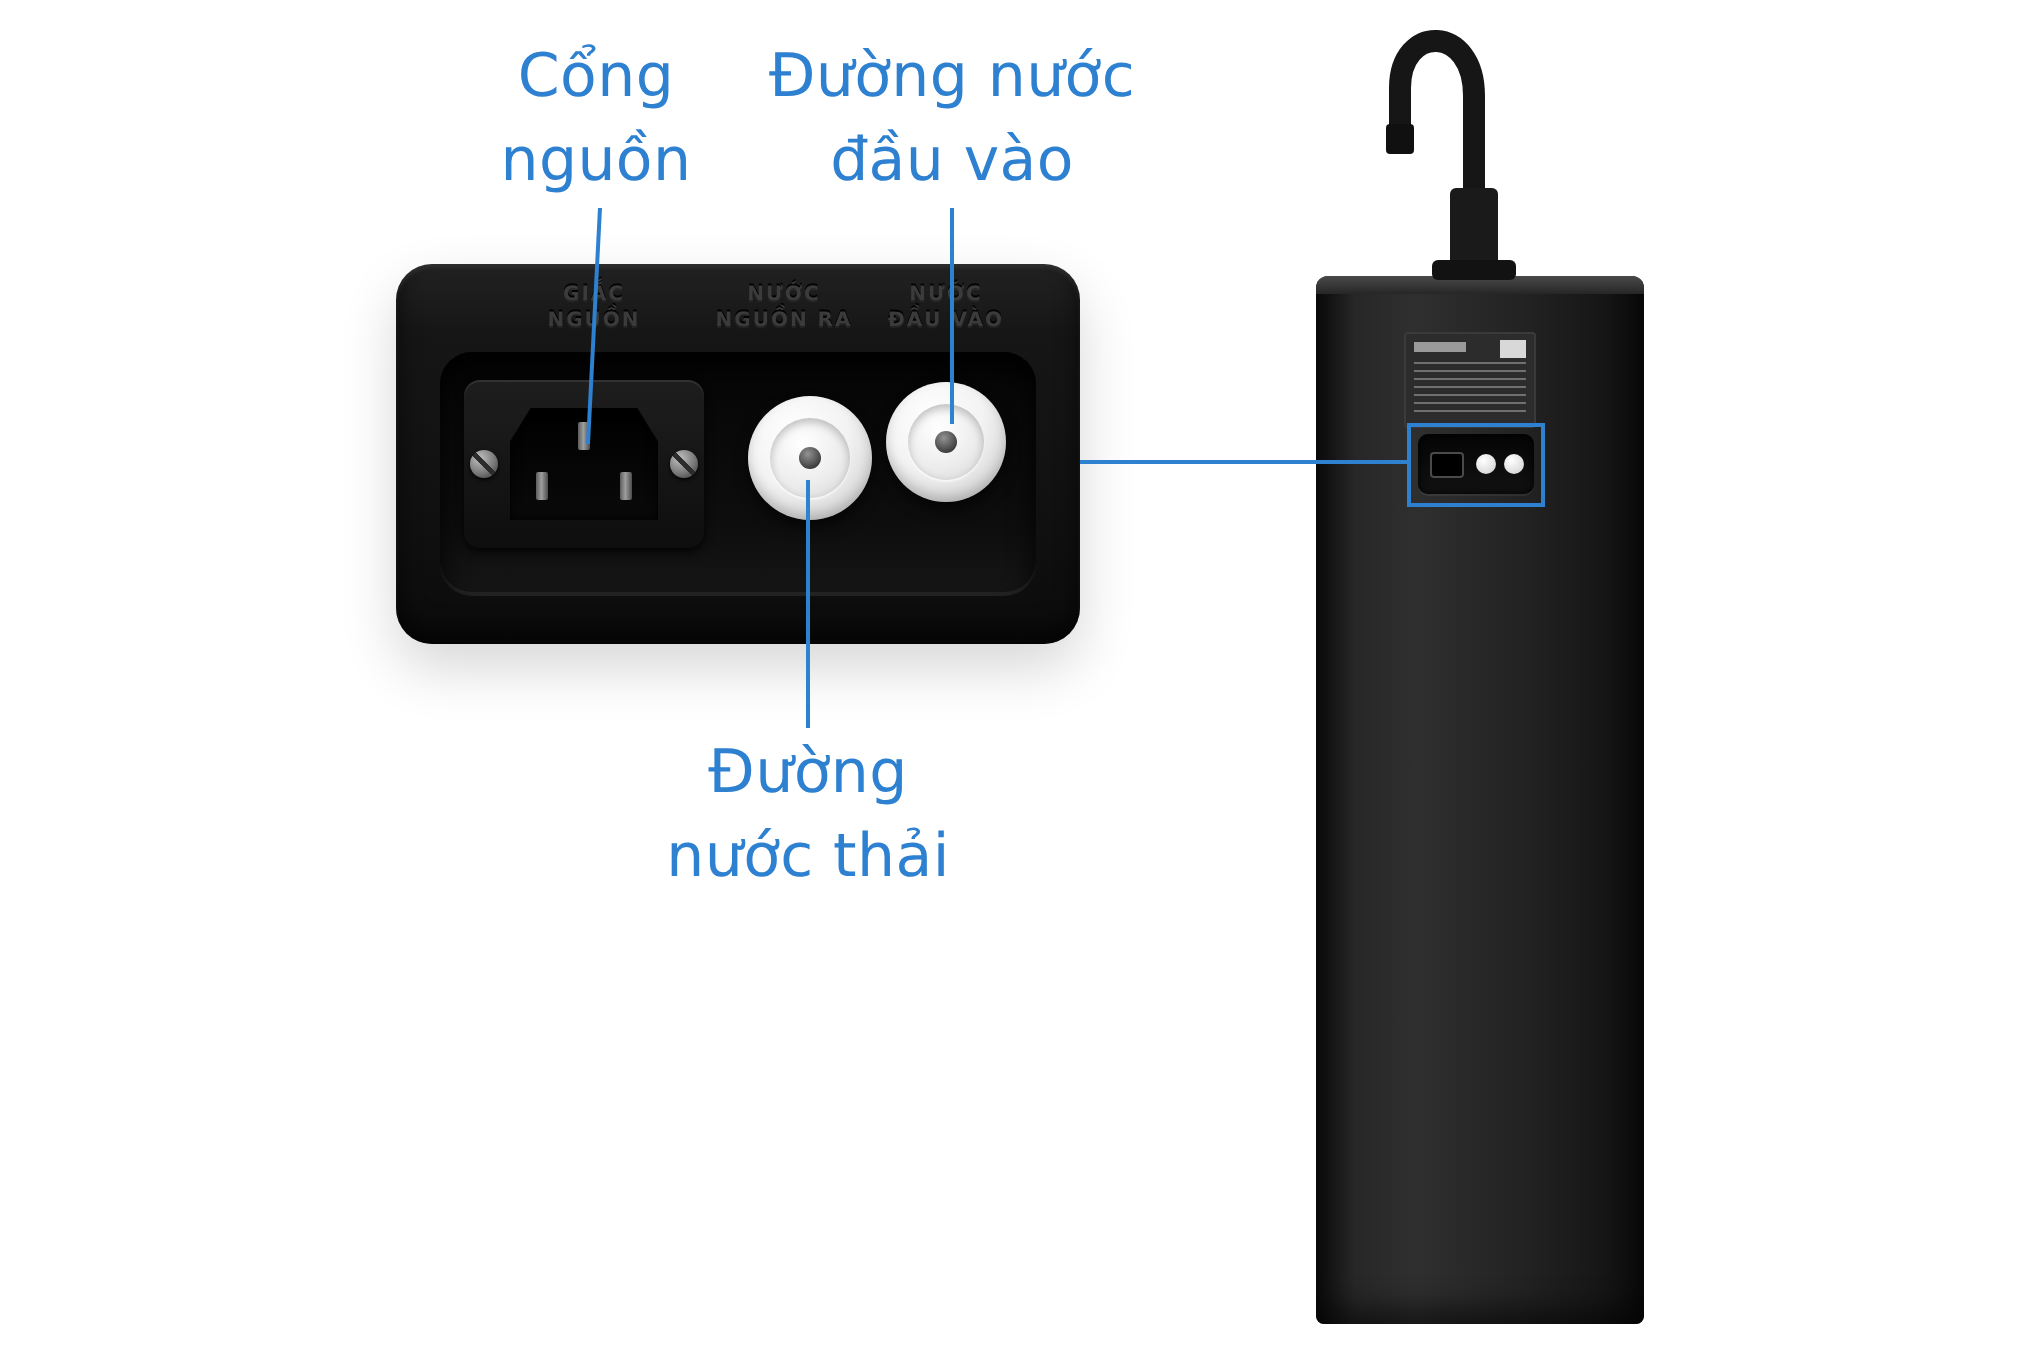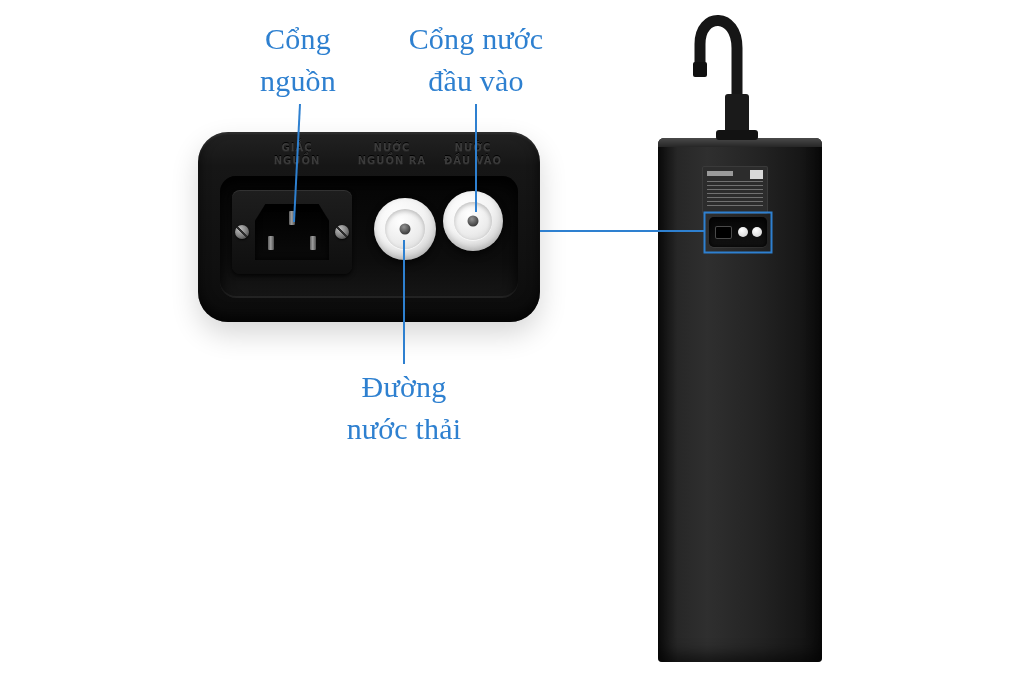--- a/index.html
+++ b/index.html
@@ -5,30 +5,30 @@
   * { margin:0; padding:0; box-sizing:border-box; }
   html,body { background:#fff; }
   .stage {
     position:relative; width:1020px; height:680px; overflow:hidden;
     background:var(--background,#ffffff);
     font-family:"DejaVu Sans","Liberation Sans",sans-serif;
   }
   
   .callout {
     position:absolute; text-align:center; color:var(--accent,#2e80d0);
-    font-size:30px; font-weight:500; line-height:42px; letter-spacing:0.2px;font-family:Liberation Serif, serif;
+    font-size:30px; font-weight:500; line-height:42px; letter-spacing:0.2px;
   }
   .callout-power { left:218px; top:18px;  width:160px; }
   .callout-inlet { left:366px; top:18px;  width:220px; }
   .callout-waste { left:294px; top:366px; width:220px; }
 
   
   .closeup {
     position:absolute; left:198px; top:132px; width:342px; height:190px;
-    border-radius:30px;
+    border-radius:18px;
     background:linear-gradient(180deg,#222 0%,#161616 18%,#101010 70%,#0b0b0b 100%);
     box-shadow:inset 0 2px 2px rgba(255,255,255,.08), inset 0 -6px 12px rgba(0,0,0,.7),
                0 12px 28px rgba(0,0,0,.16);
   }
   .emboss {
     position:absolute; top:9px; width:100px; text-align:center;
     color:#3b3b3b; font-size:10px; font-weight:700; letter-spacing:1px; line-height:13px;
     text-shadow:0 -1px 0 rgba(0,0,0,.9), 0 1px 0 rgba(255,255,255,.05);
   }
   .emboss-power { left:49px; }
@@ -123,21 +123,21 @@
 </head>
 <body>
 
 <div class="stage">
 
   <div class="callout callout-power">
     <div>Cổng</div>
     <div>nguồn</div>
   </div>
   <div class="callout callout-inlet">
-    <div>Cổng nước</div>
+    <div>Đường nước</div>
     <div>đầu vào</div>
   </div>
   <div class="callout callout-waste">
     <div>Đường</div>
     <div>nước thải</div>
   </div>
 
   <div class="closeup">
     <div class="emboss emboss-power">
       <div>GIẮC</div>

